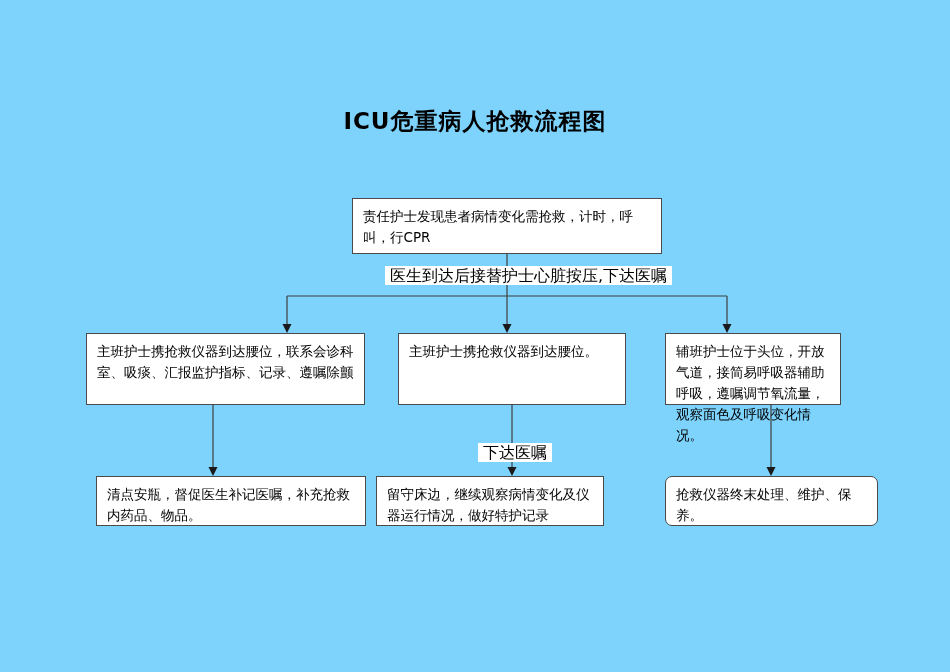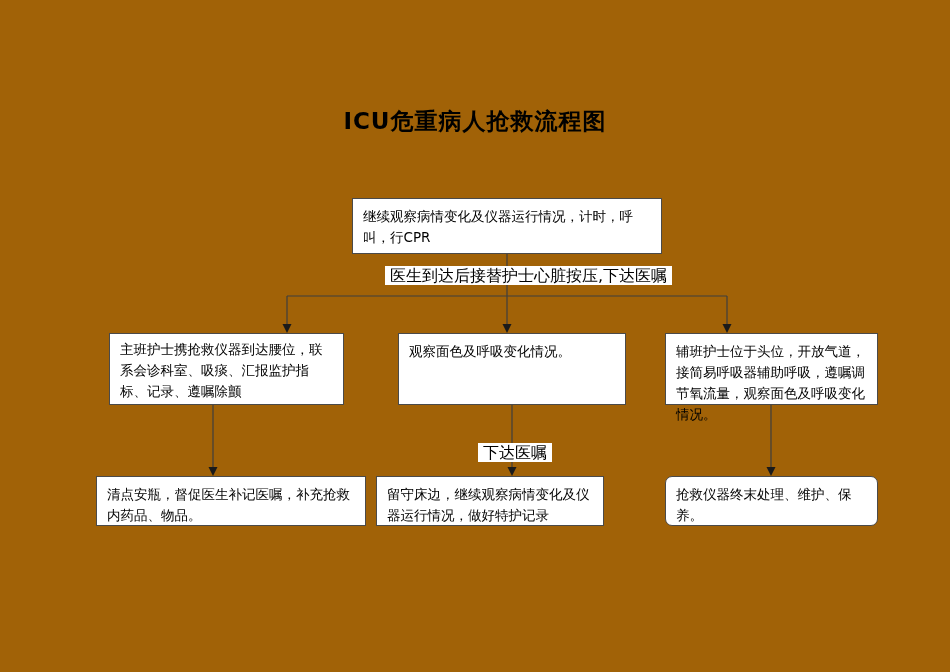--- a/index.html
+++ b/index.html
@@ -4,21 +4,21 @@
 <style>
   html, body {
     margin: 0;
     padding: 0;
     background: #ffffff;
   }
   #page {
     position: relative;
     width: 950px;
     height: 672px;
-    background: #a16207;
+    background: #7dd3fc;
     overflow: hidden;
     font-family: "DejaVu Sans", "Liberation Sans", sans-serif;
   }
 
   
   #chart-title {
     position: absolute;
     left: 0;
     top: 106px;
     width: 950px;
@@ -39,23 +39,23 @@
     background: #ffffff;
     color: #000000;
     font-size: 13.5px;
     line-height: 1.55;
     padding: 7px 9px 6px 10px;
     text-align: left;
     word-break: break-all;
   }
 
   #node-start    { left: 352px; top: 198px; width: 310px; height: 56px; }
-  #node-main     { left: 109px;  top: 333px; width: 235px; height: 72px; font-family: Liberation Mono, monospace; }
+  #node-main     { left: 86px;  top: 333px; width: 279px; height: 72px; }
   #node-primary  { left: 398px; top: 333px; width: 228px; height: 72px; }
-  #node-assist   { left: 665px; top: 333px; width: 213px; height: 72px; }
+  #node-assist   { left: 665px; top: 333px; width: 176px; height: 72px; }
   #node-main2    { left: 96px;  top: 476px; width: 270px; height: 50px; }
   #node-primary2 { left: 376px; top: 476px; width: 228px; height: 50px; }
   #node-assist2  { left: 665px; top: 476px; width: 213px; height: 50px; border-radius: 7px; }
 
   
   #connectors {
     position: absolute;
     left: 0;
     top: 0;
     width: 950px;
@@ -117,27 +117,27 @@
     <line x1="213" y1="405" x2="213" y2="470"></line>
     <polygon class="arrowhead" points="213,476 208.5,467 217.5,467"></polygon>
 
     <line x1="512" y1="405" x2="512" y2="470"></line>
     <polygon class="arrowhead" points="512,476 507.5,467 516.5,467"></polygon>
 
     <line x1="771" y1="405" x2="771" y2="470"></line>
     <polygon class="arrowhead" points="771,476 766.5,467 775.5,467"></polygon>
   </svg>
 
-  <div class="node" id="node-start">继续观察病情变化及仪器运行情况，计时，呼叫，行CPR</div>
+  <div class="node" id="node-start">责任护士发现患者病情变化需抢救，计时，呼叫，行CPR</div>
 
   <div class="edge-label" id="label-doctor-arrival">医生到达后接替护士心脏按压,下达医嘱</div>
 
   <div class="node" id="node-main">主班护士携抢救仪器到达腰位，联系会诊科室、吸痰、汇报监护指标、记录、遵嘱除颤</div>
 
-  <div class="node" id="node-primary">观察面色及呼吸变化情况。</div>
+  <div class="node" id="node-primary">主班护士携抢救仪器到达腰位。</div>
 
   <div class="node" id="node-assist">辅班护士位于头位，开放气道，接简易呼吸器辅助呼吸，遵嘱调节氧流量，观察面色及呼吸变化情况。</div>
 
   <div class="edge-label" id="label-rescue-end">下达医嘱</div>
 
   <div class="node" id="node-main2">清点安瓶，督促医生补记医嘱，补充抢救内药品、物品。</div>
 
   <div class="node" id="node-primary2">留守床边，继续观察病情变化及仪器运行情况，做好特护记录</div>
 
   <div class="node" id="node-assist2">抢救仪器终末处理、维护、保养。</div>

